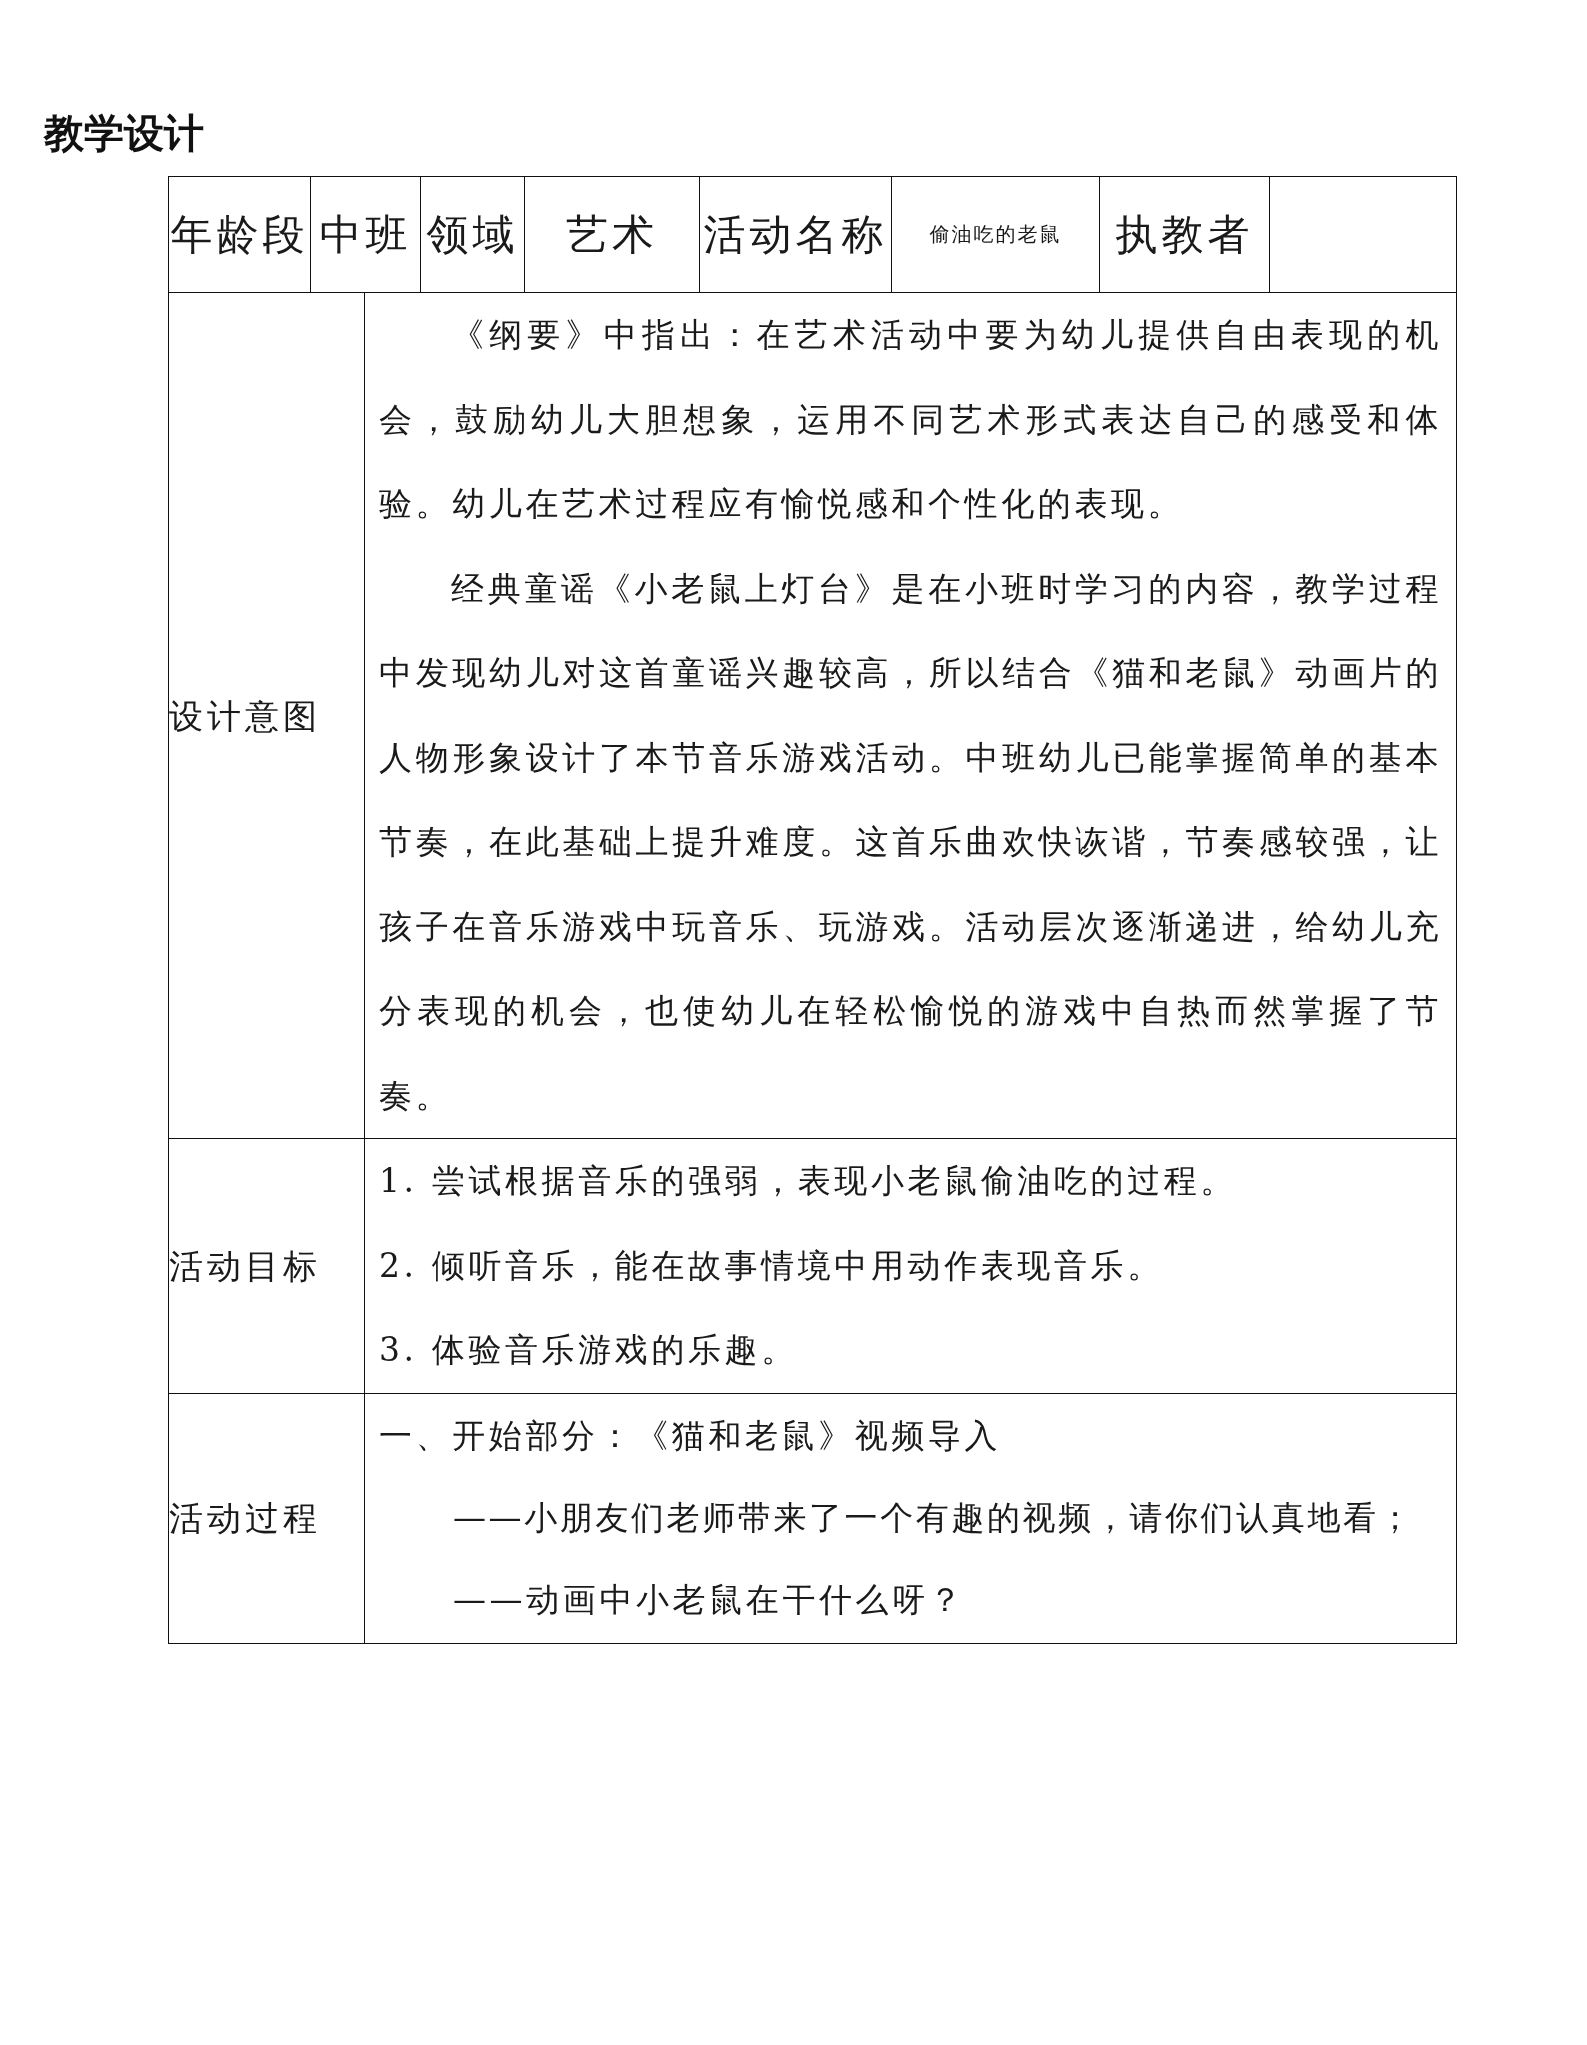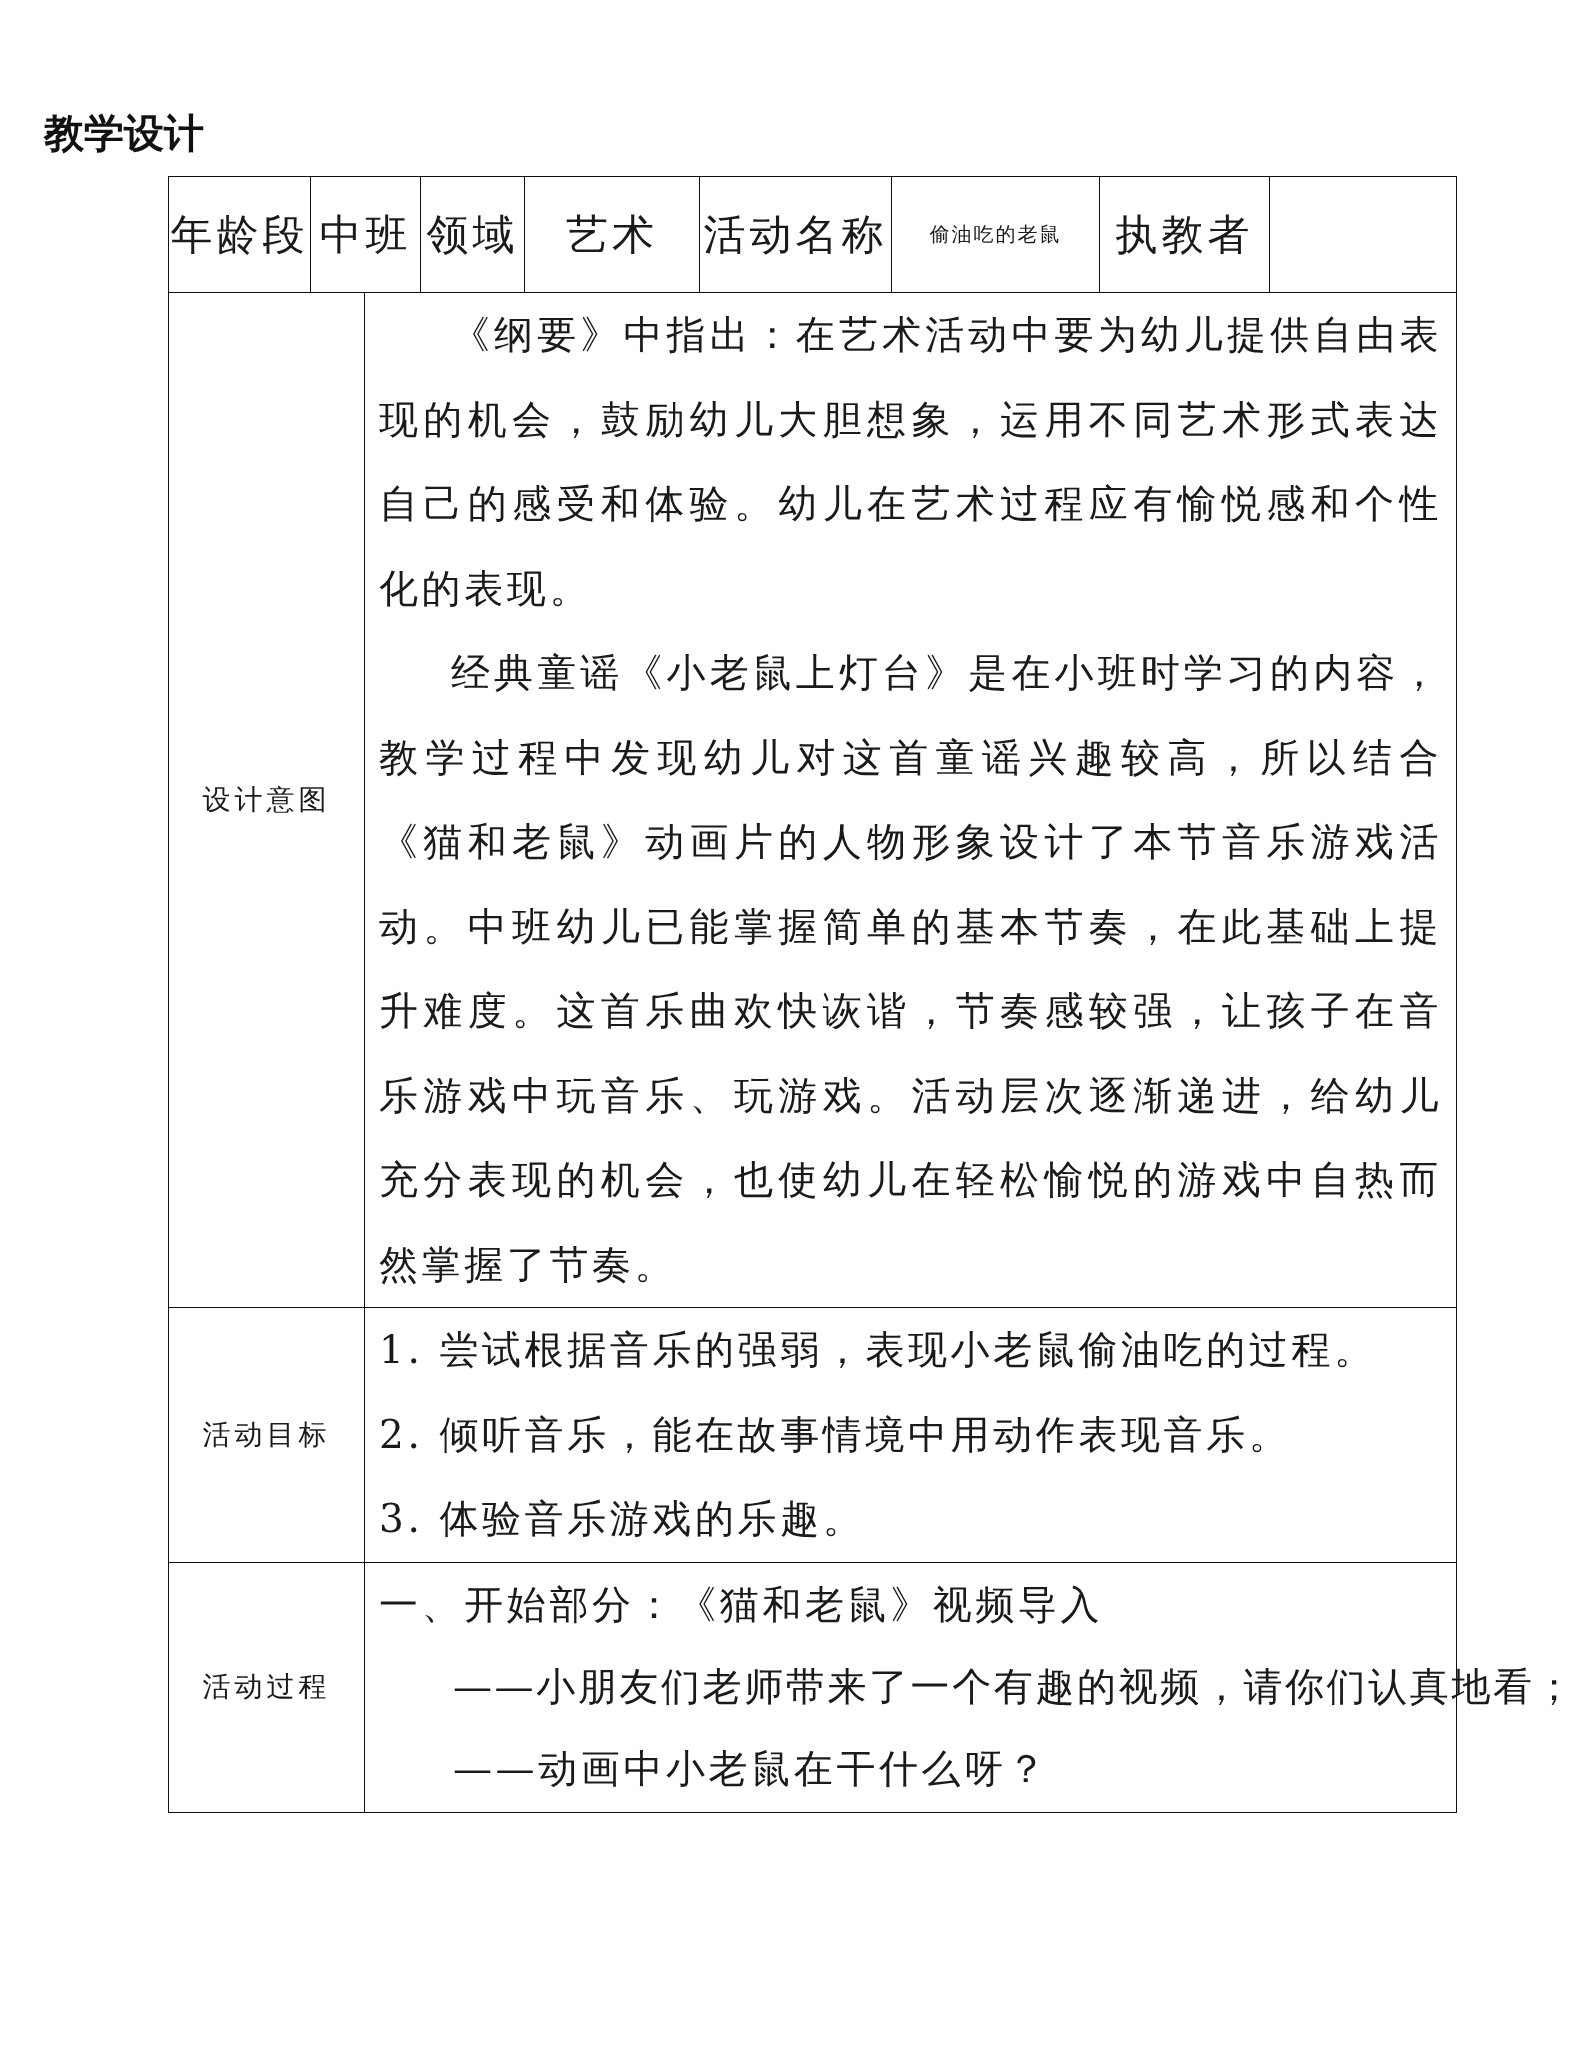--- a/index.html
+++ b/index.html
@@ -6,22 +6,22 @@
   body { width:1587px; height:2045px; position:relative; overflow:hidden;
          font-family: "DejaVu Serif", "Liberation Serif", serif; color:#1a1a1a; }
   .title { position:absolute; left:0; width:1523px; top:106px; text-align:left;
            font-family:"DejaVu Sans","Liberation Sans",sans-serif; font-weight:bold;
            font-size:40px; line-height:54px; color:#111;padding-left:44px; }
   table.doc { position:absolute; left:168px; top:176px; width:1288px;
               border-collapse:collapse; table-layout:fixed; }
   table.doc td { border:1.5px solid #111; padding:0; vertical-align:middle; }
   .hdr td { height:115px; text-align:center; font-size:42px; letter-spacing:4px; }
   .hdr td.small { font-size:20px; letter-spacing:2px; }
-  .lbl { text-align:center; font-size:28px; letter-spacing:4px; line-height:84px;margin-left:9px; }
-  .body { padding:0 14px !important; font-size:39px; line-height:84.5px; letter-spacing:3.6px; text-align:justify; }
+  .lbl { text-align:left; font-size:34px; letter-spacing:4px; line-height:84px;margin-left:9px; }
+  .body { padding:0 14px !important; font-size:33px; line-height:84.5px; letter-spacing:3.6px; text-align:justify; }
   .indent { text-indent:72px; }
   .dash { padding-left:74px; }
   .center { text-align:center; }
 </style>
 </head>
 <body>
 
 <div class="title">教学设计</div>
 
 <table class="doc">

